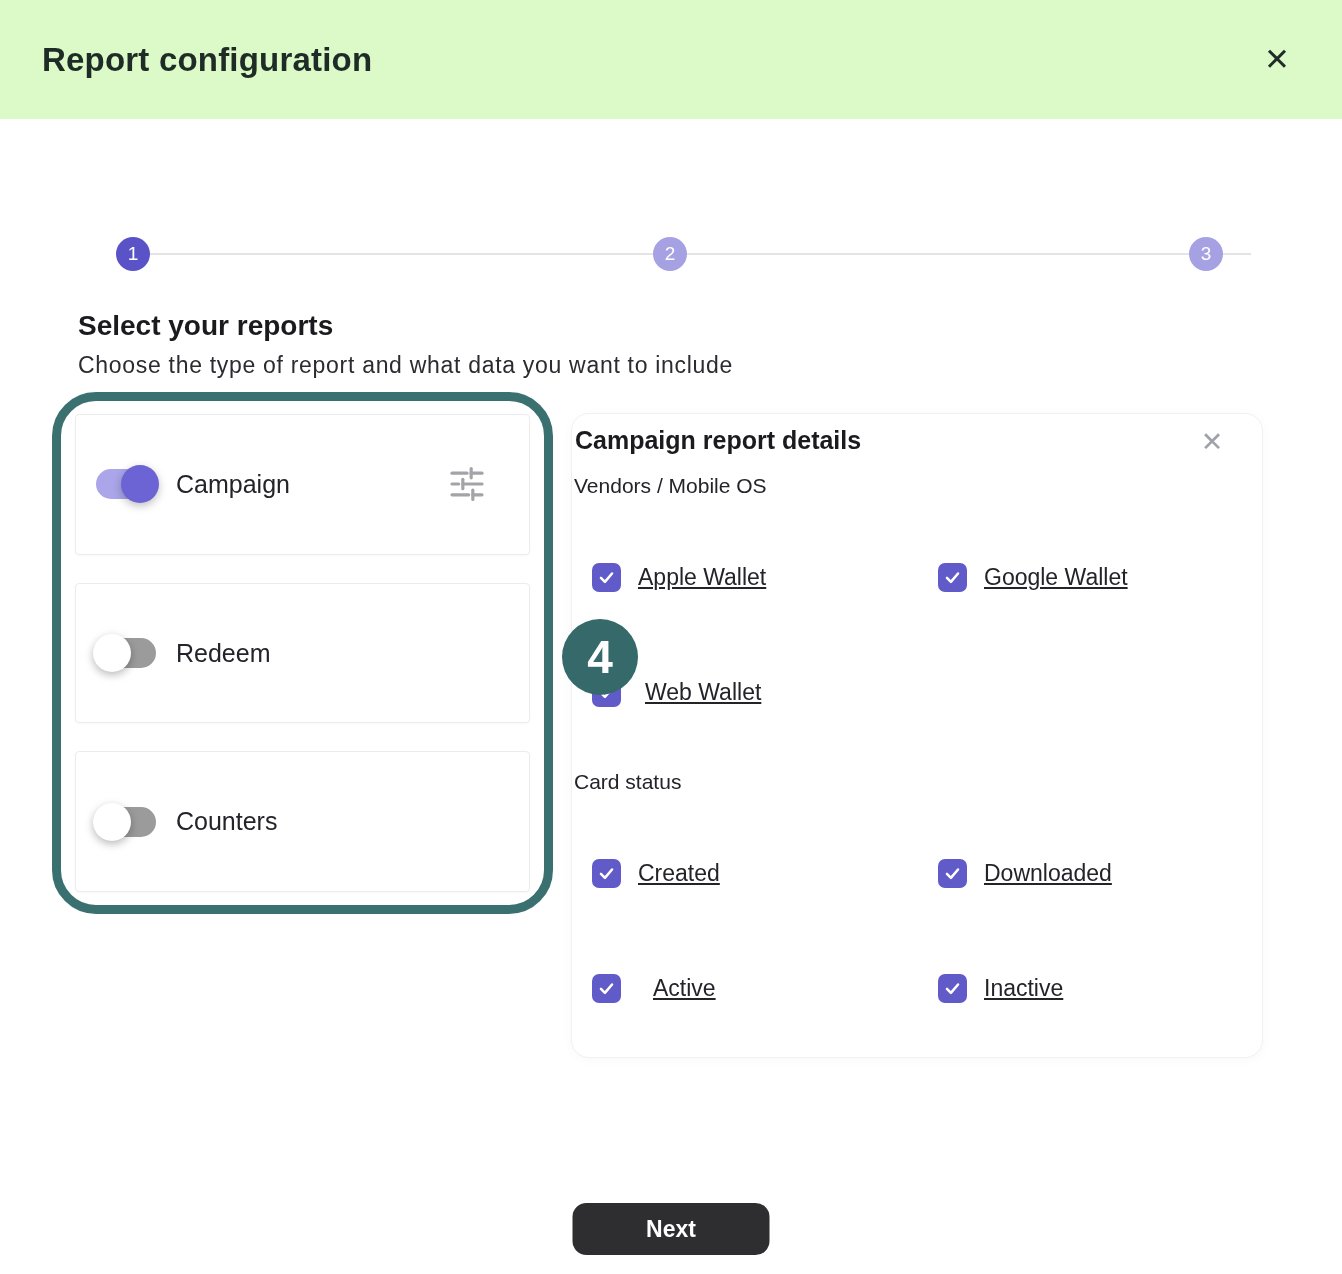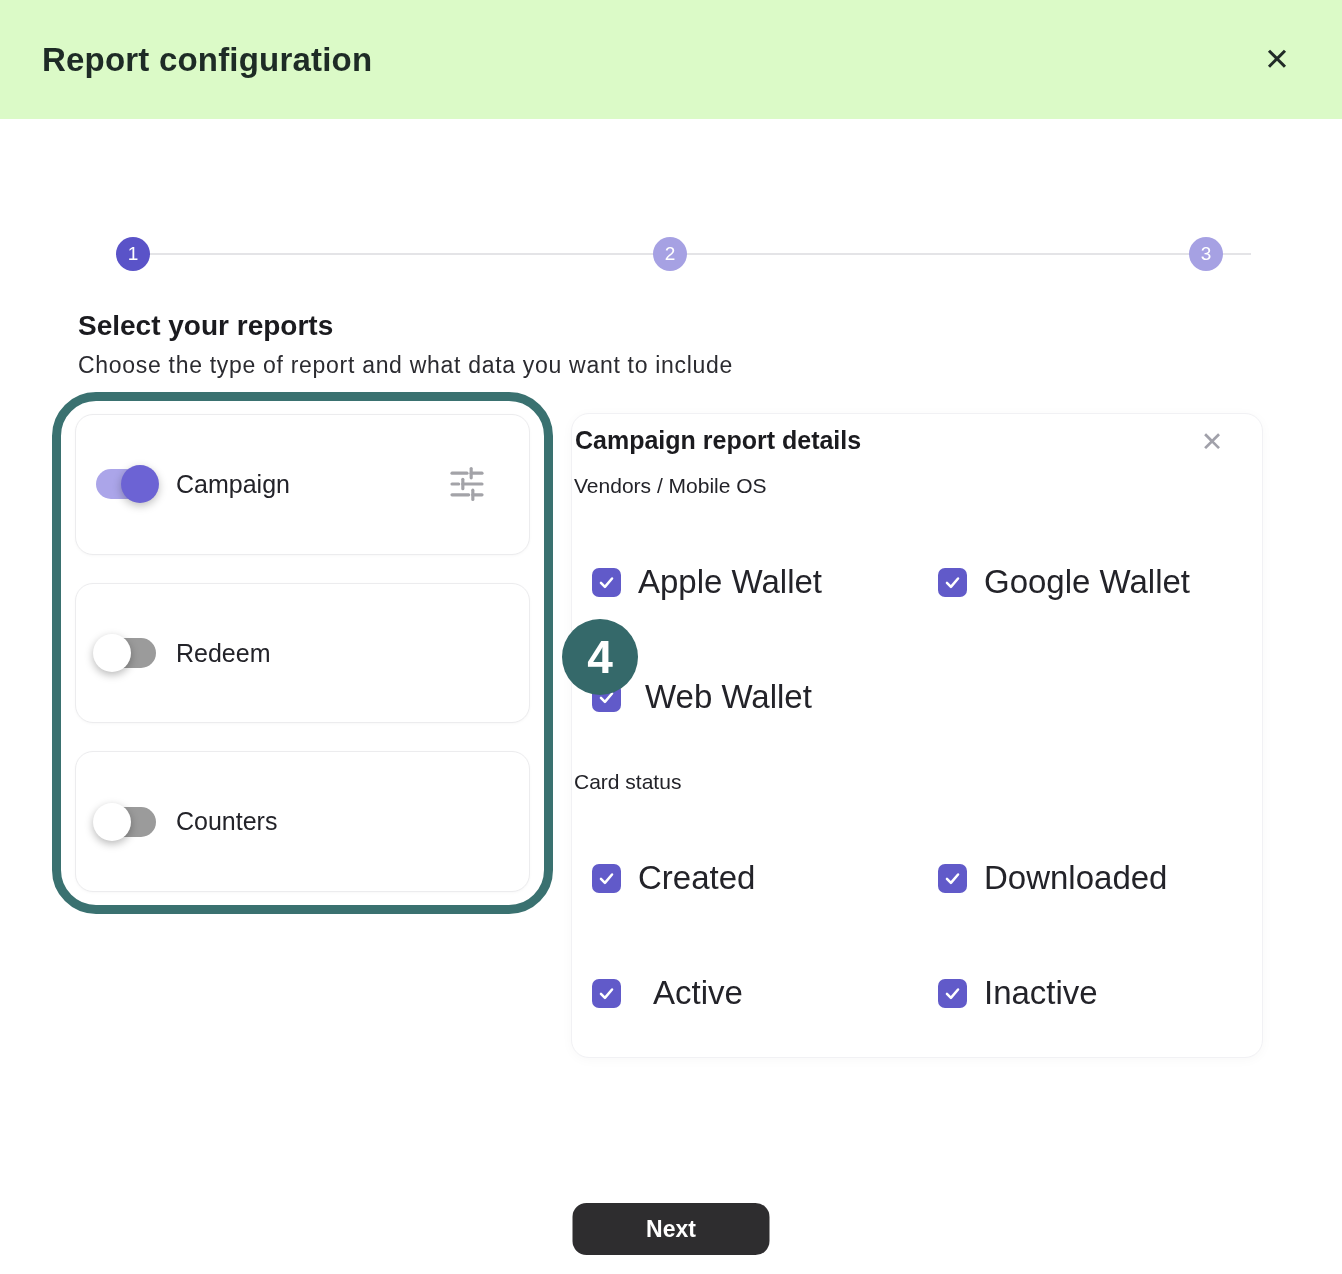--- a/index.html
+++ b/index.html
@@ -36,21 +36,21 @@
   .intro-title    { position:absolute; left:78px; top:310px; font-size:28px; font-weight:700; color:#1B1B1F; }
   .intro-subtitle { position:absolute; left:78px; top:352px; font-size:23px; color:#2B2B30; letter-spacing:.7px; }
 
   
   .toggles-panel {
     position:absolute; left:52px; top:392px; width:501px; height:522px;
     border:9px solid #3A7170; border-radius:44px; background:#fff;
     padding:13px 14px; display:flex; flex-direction:column; gap:28px;
   }
   .toggle-card {
-    height:176px; background:#fff; border:1px solid #ECECEE; border-radius:18px;
+    height:176px; background:#fff; border:1px solid #ECECEE; border-radius:4px;
     display:flex; align-items:center; padding:0 42px 0 20px;
     box-shadow:0 1px 3px rgba(0,0,0,.03); cursor:pointer;
   }
   .toggle-label { margin-left:20px; font-size:25px; color:#232329; }
   .sliders { margin-left:auto; width:40px; height:40px; }
 
   .switch { position:relative; width:60px; height:30px; border-radius:15px; flex-shrink:0; cursor:pointer; }
   .switch .knob { position:absolute; width:38px; height:38px; border-radius:50%; top:-4px; }
   .switch.on  { background:#ABA5E9; }
   .switch.on .knob  { right:-3px; background:#6C63D4; box-shadow:0 3px 8px rgba(0,0,0,.25); }
@@ -79,21 +79,21 @@
   .opt-web        { left:20px;  top:264px;gap:24px; }
   .opt-created    { left:20px;  top:445px; }
   .opt-downloaded { left:366px; top:445px; }
   .opt-active     { left:20px;  top:560px;gap:32px; }
   .opt-inactive   { left:366px; top:560px; }
   .checkbox {
     width:29px; height:29px; border-radius:7px; background:#615AC9;
     display:flex; align-items:center; justify-content:center; flex-shrink:0;
   }
   .checkbox svg { width:19px; height:19px; }
-  .opt-label { font-size:33px; color:#232329; }
+  .opt-label { font-size:23px; color:#232329;text-decoration:underline; }
 
   
   .annotation-badge {
     position:absolute; left:562px; top:619px; width:76px; height:76px; border-radius:50%;
     background:#35696A; color:#fff; display:flex; align-items:center; justify-content:center;
     font-size:46px; font-weight:700; z-index:10;
   }
 
   
   .next-button {

